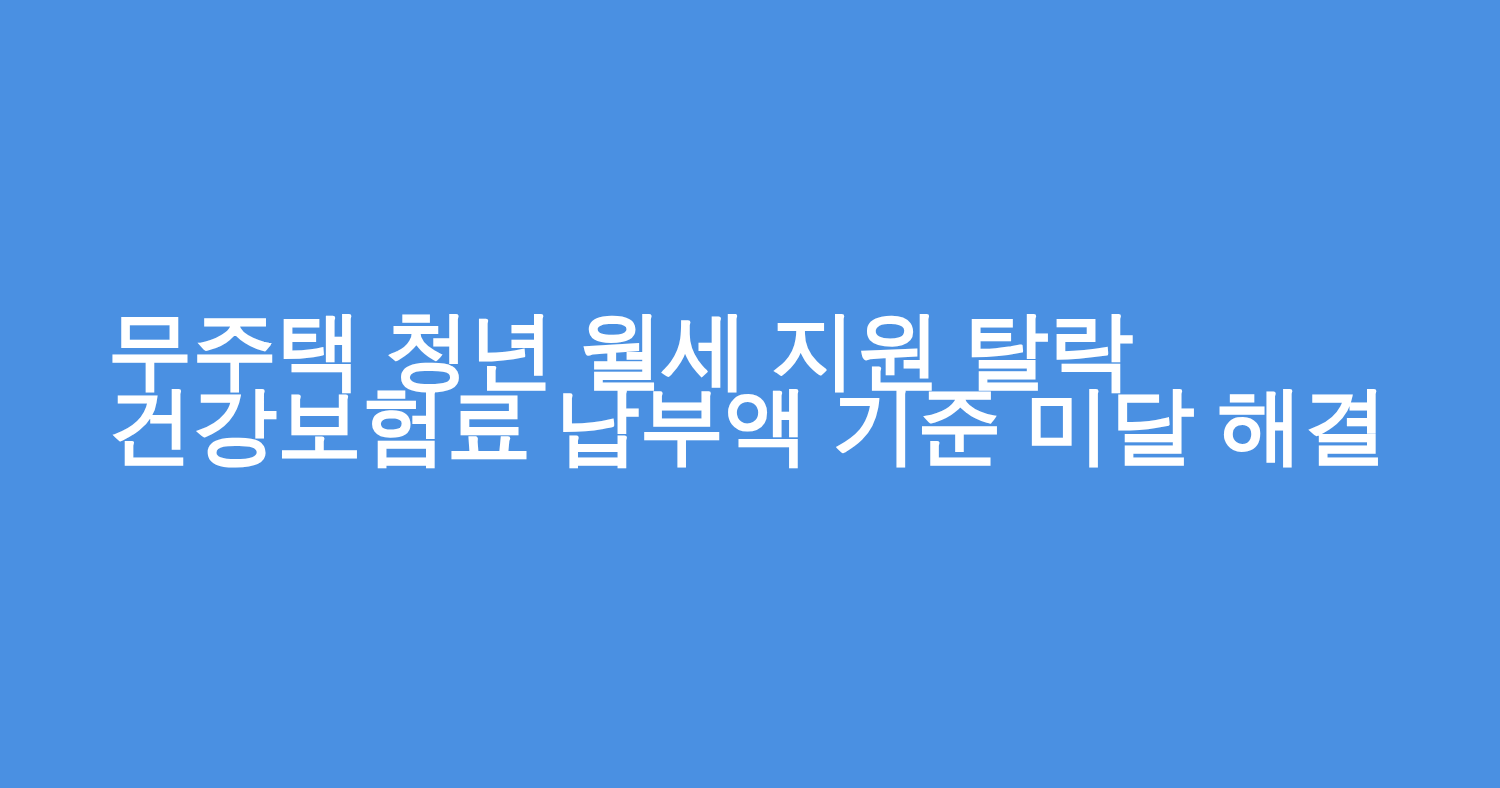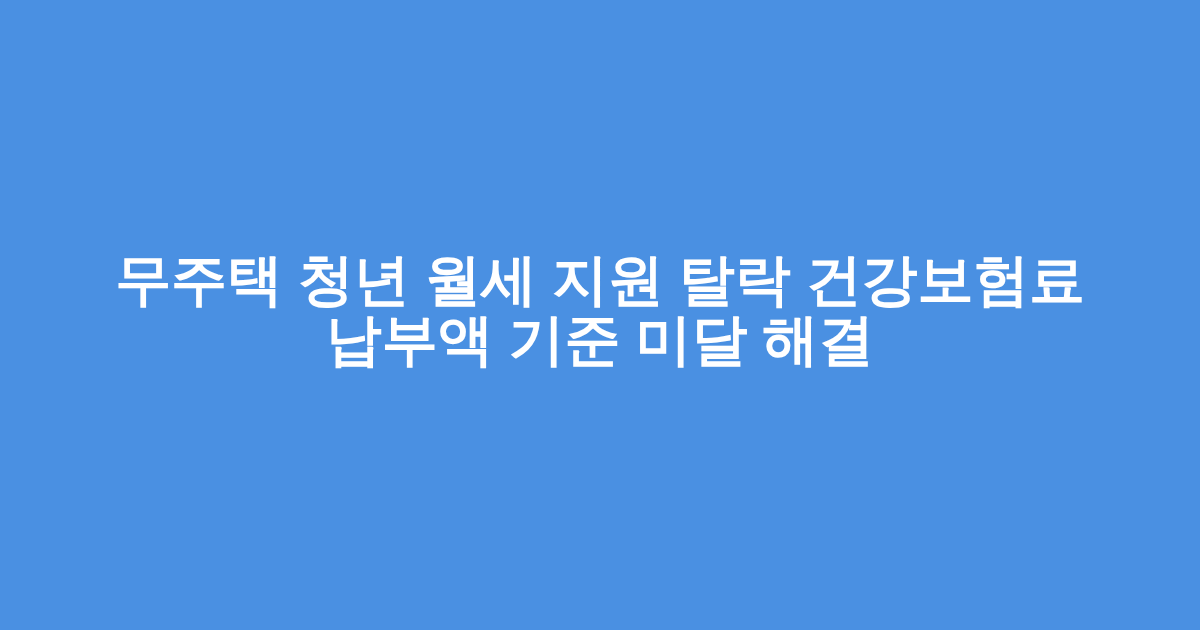--- a/index.html
+++ b/index.html
@@ -32,29 +32,28 @@
     width: 1060px;
     display: flex;
     flex-direction: column;
     align-items: center;
     justify-content: center;
     
     transform: translateY(-5px);
   }
 
   .card-title {
-    margin: 0;
+    margin: 16px;
     padding: 0;
     color: #ffffff;
     font-family: "Liberation Sans", "DejaVu Sans", sans-serif;
-    font-size: 56px;
+    font-size: 68px;
     font-weight: 700;
     line-height: 60px;
     letter-spacing: -0.2px;
-    text-align: center;
     word-break: keep-all;
     white-space: normal;
     text-rendering: optimizeLegibility;
     -webkit-font-smoothing: antialiased;
   }
 </style>
 </head>
 <body style="background-color: rgb(74, 144, 226);">
 
 <div class="card" style="background-color: rgb(74, 144, 226);">

